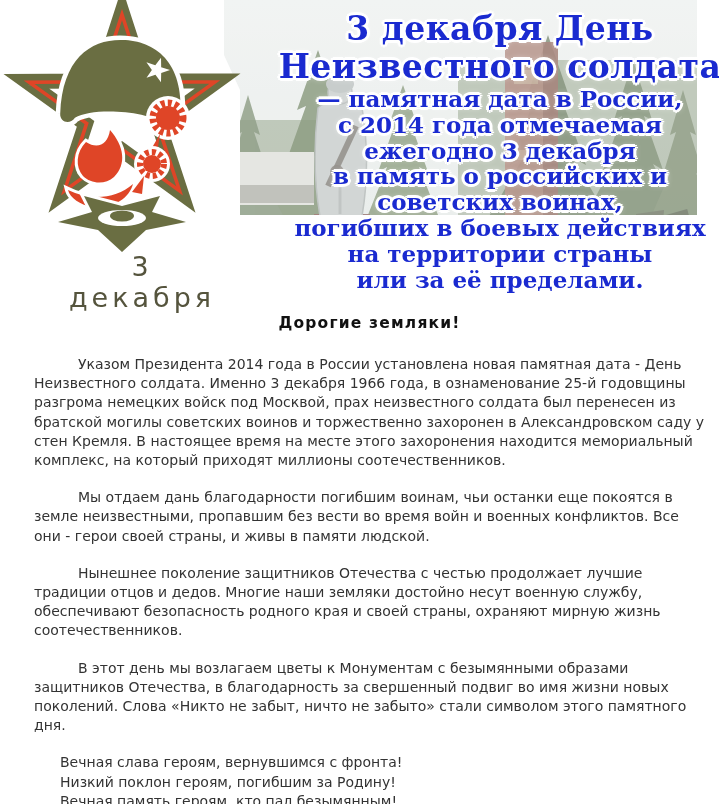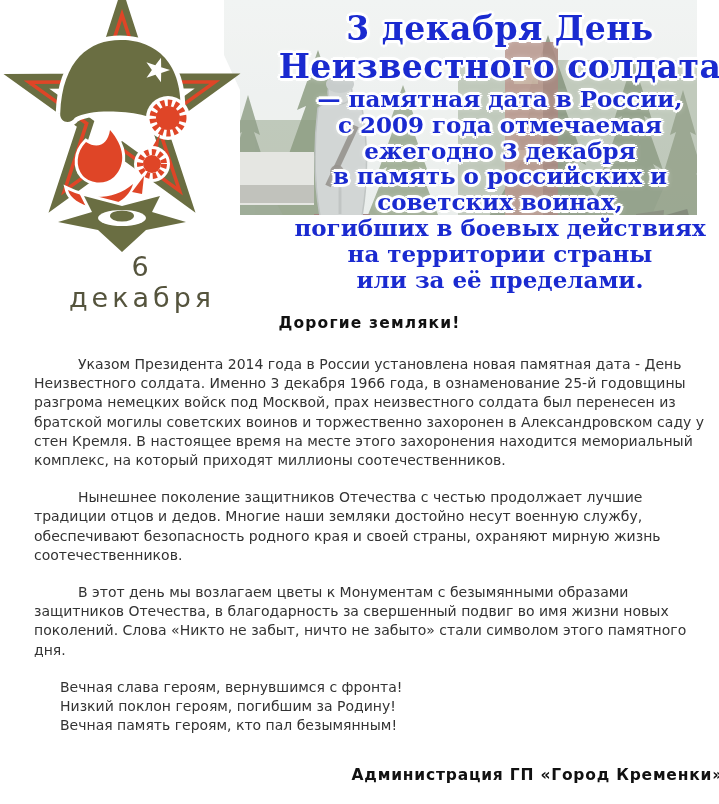--- a/index.html
+++ b/index.html
@@ -133,41 +133,42 @@
         <circle cx="152" cy="164" r="12" fill="none" stroke="#df4527" stroke-width="6" stroke-dasharray="4 3"></circle>
         <path fill="#df4527" d="M144,176 L132,192 L142,194 Z"></path>
       </g>
 
       <g>
         <path fill="#6a6e42" stroke="#ffffff" stroke-width="6" paint-order="stroke" d="M58,222 L92,212 L84,196 L122,206 L160,196 L152,212 L186,222 L146,230 L122,252 L98,230 Z"></path>
         <ellipse cx="122" cy="218" rx="24" ry="8" fill="#ffffff"></ellipse>
         <ellipse cx="122" cy="216" rx="12" ry="5.5" fill="#6a6e42"></ellipse>
       </g>
     </svg>
-    <div class="emblem-date">6 декабря</div>
+    <div class="emblem-date">3 декабря</div>
   </div>
 
   <div class="headline">
     <div class="hl hl-big">3 декабря  День</div>
     <div class="hl hl-big">Неизвестного солдата</div>
     <div class="hl hl-sub">— памятная дата в России,</div>
-    <div class="hl hl-sub">с 2009 года отмечаемая</div>
+    <div class="hl hl-sub">с 2014 года отмечаемая</div>
     <div class="hl hl-sub">ежегодно 3 декабря</div>
     <div class="hl hl-sub">в память о российских и</div>
     <div class="hl hl-sub">советских воинах,</div>
     <div class="hl hl-sub">погибших в боевых действиях</div>
     <div class="hl hl-sub">на территории страны</div>
     <div class="hl hl-sub">или за её пределами.</div>
   </div>
 </div>
 
 <div class="letter">
   <p class="salutation">Дорогие земляки!</p>
   <div class="paras">
     <p class="para">Указом Президента 2014 года в России установлена новая памятная дата - День Неизвестного солдата. Именно 3 декабря 1966 года, в ознаменование 25-й годовщины разгрома немецких войск под Москвой, прах неизвестного солдата был перенесен из братской могилы советских воинов и торжественно захоронен в Александровском саду у стен Кремля. В настоящее время на месте этого захоронения находится мемориальный комплекс, на который приходят миллионы соотечественников.</p>
+    <p class="para">Мы отдаем дань благодарности погибшим воинам, чьи останки еще покоятся в земле неизвестными, пропавшим без вести во время войн и военных конфликтов. Все они - герои своей страны, и живы в памяти людской.</p>
     <p class="para">Нынешнее поколение защитников Отечества с честью продолжает лучшие традиции отцов и дедов. Многие наши земляки достойно несут военную службу, обеспечивают безопасность родного края и своей страны, охраняют мирную жизнь соотечественников.</p>
     <p class="para">В этот день мы возлагаем цветы к Монументам с безымянными образами защитников Отечества, в благодарность за свершенный подвиг во имя жизни новых поколений. Слова «Никто не забыт, ничто не забыто» стали символом этого памятного дня.</p>
     <p class="slogan">Вечная слава героям, вернувшимся с фронта!</p>
     <p class="slogan">Низкий поклон героям, погибшим за Родину!</p>
     <p class="slogan">Вечная память героям, кто пал безымянным!</p>
   </div>
   <p class="signature">Администрация ГП «Город Кременки»</p>
 </div>
 
 </body></html>

